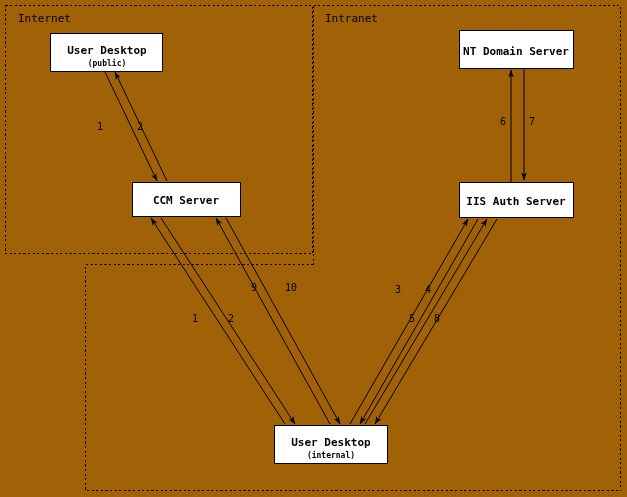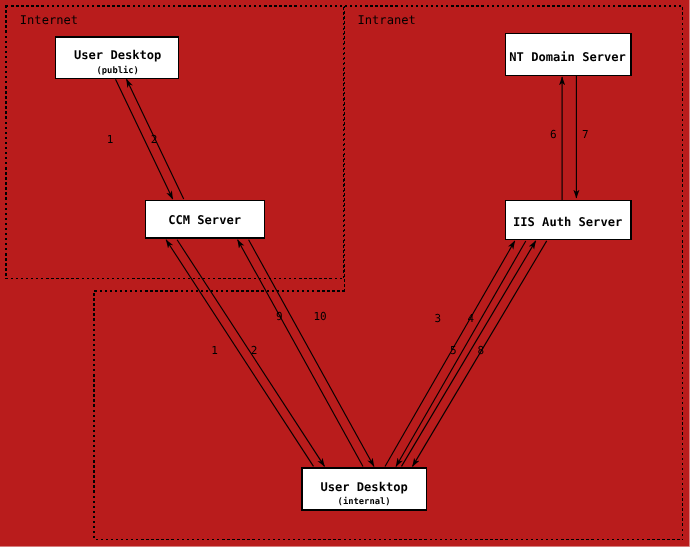--- a/index.html
+++ b/index.html
@@ -7,21 +7,21 @@
     padding: 0;
     background: #ffffff;
   }
   body {
     font-family: "DejaVu Sans Mono", monospace;
   }
   #diagram-root {
     position: relative;
     width: 627px;
     height: 497px;
-    background: #b91c1c;
+    background: #a16207;
     overflow: hidden;
   }
   svg.canvas {
     position: absolute;
     left: 0;
     top: 0;
     width: 627px;
     height: 497px;
   }
   .zone-label {

